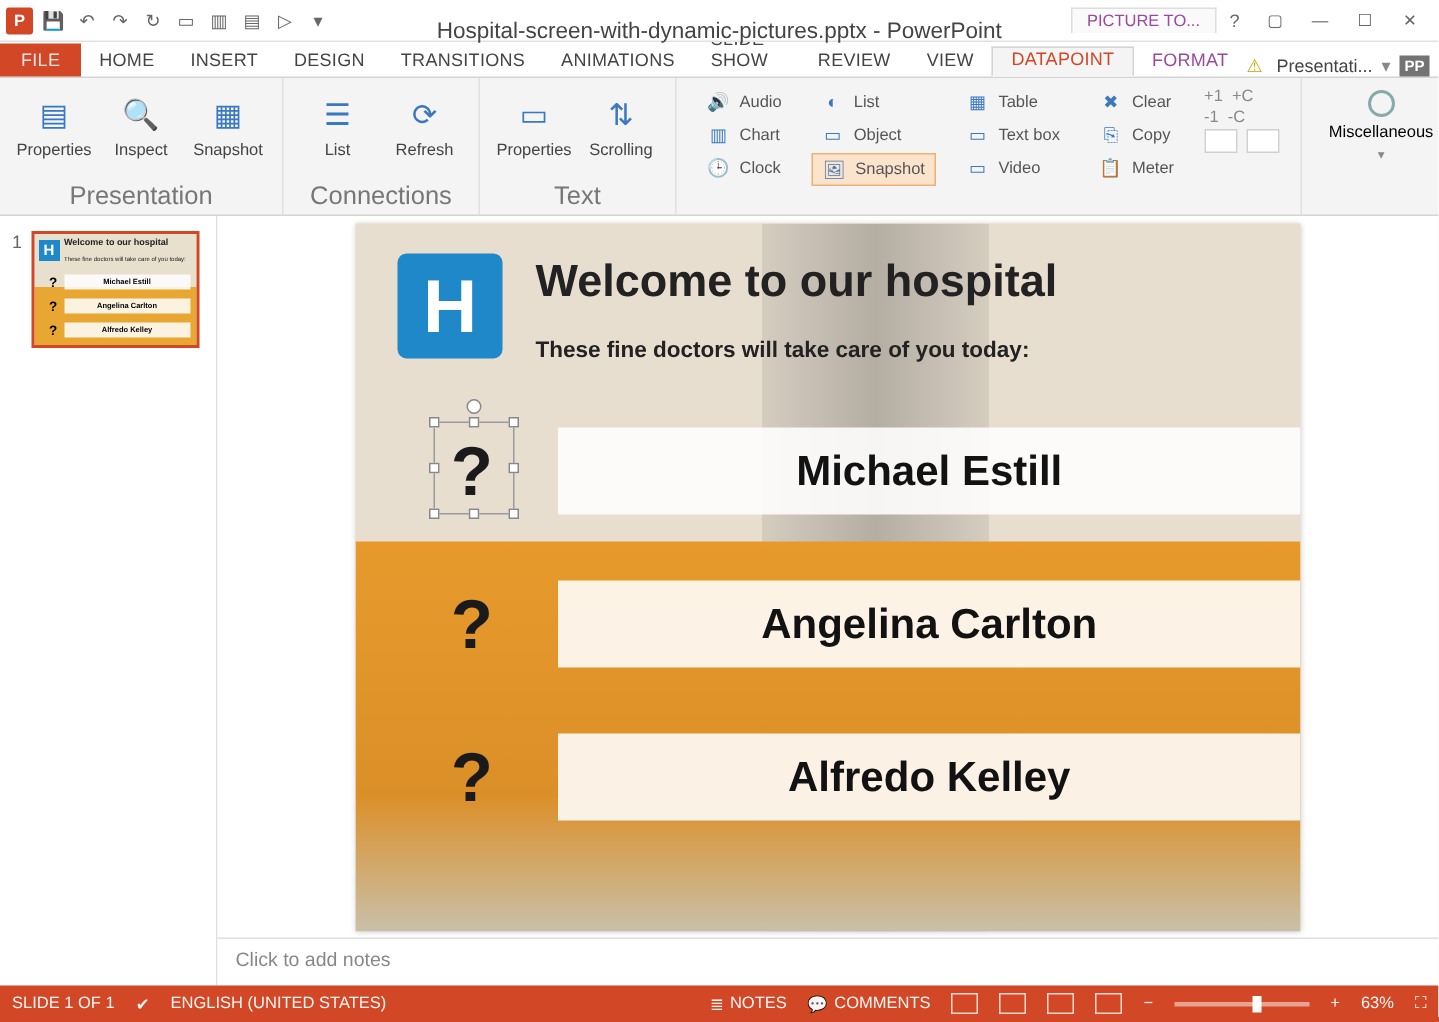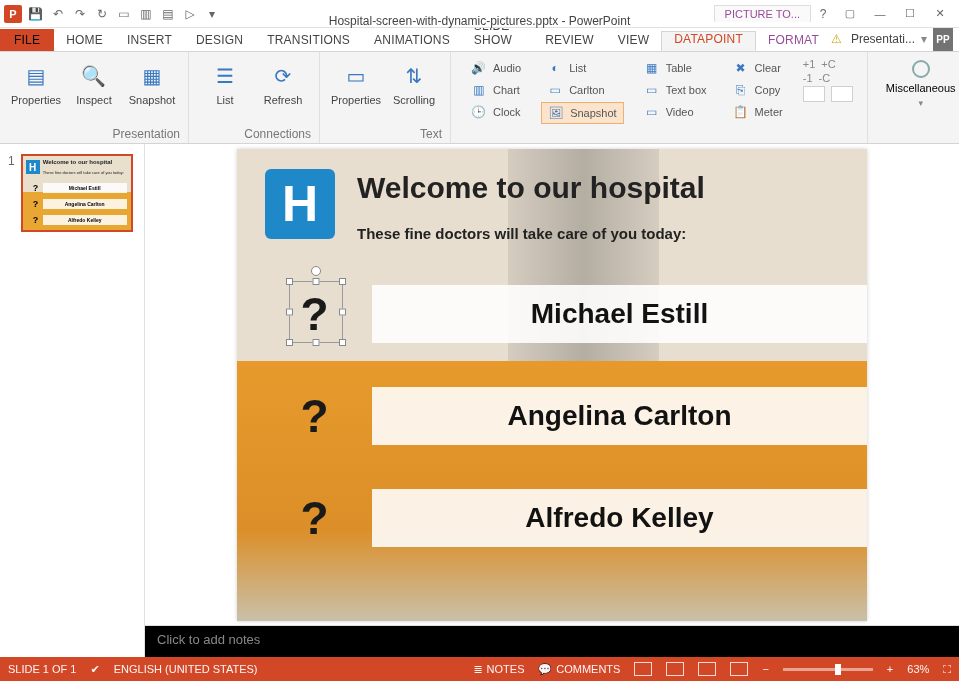--- a/index.html
+++ b/index.html
@@ -3,44 +3,44 @@
 <meta charset="utf-8">
 <style>
 * { box-sizing: border-box; margin: 0; padding: 0; font-family: "Segoe UI", Tahoma, sans-serif; }
 body { background: #fff; width: 959px; height: 681px; overflow: hidden; display:flex; flex-direction:column; }
 
 
 .titlebar { height: 28px; background: #fff; display:flex; align-items:center; font-size:11px; color:#444; border-bottom:1px solid #e1e1e1; position:relative;}
 .qa-left { display:flex; align-items:center; gap:2px; padding-left:4px;}
 .qa-left .qicon { width:20px; height:20px; display:flex; align-items:center; justify-content:center; font-size:12px; color:#666;}
 .ppt-logo { width:18px; height:18px; background:#d24726; color:#fff; font-weight:bold; font-size:11px; display:flex; align-items:center; justify-content:center; border-radius:2px; margin-right:2px;}
-.title-center { position:absolute; left:50%; transform:translateX(-50%); font-size:12px; color:#444;margin-top:14px;}
+.title-center { position:absolute; left:50%; transform:translateX(-50%); font-size:15px; color:#444;margin-top:14px;}
 .title-right { margin-left:auto; display:flex; align-items:center; gap:0; padding-right:4px;}
 .title-right .tool-tab { padding:2px 10px; font-size:11px; color:#9a4a9a; border:1px solid #dedede; border-bottom:none; background:#fafafa;}
 .help-q { width:24px; text-align:center; color:#666; font-size:12px;}
 .winbtn { width:30px; height:22px; display:flex; align-items:center; justify-content:center; color:#666; font-size:11px;}
 
 
 .tabs { height:24px; display:flex; align-items:flex-end; font-size:12px; color:#444; border-bottom:1px solid #d4d4d4; background:#fff;}
 .tab { padding:0 12px 4px; text-transform:uppercase; letter-spacing:0.2px; cursor:default;}
-.tab.file { background:#d24726; color:#000000; padding:4px 14px;}
+.tab.file { background:#d24726; color:#e5e5e5; padding:4px 14px;}
 .tab.active { color:#d24726; border:1px solid #d4d4d4; border-bottom:1px solid #f4f4f4; background:#f4f4f4;}
 .tab.format { color:#9a4a9a;}
 .tabs .spacer { flex:1;}
 .tabs .right { display:flex; align-items:center; gap:6px; padding-right:6px;}
 .warn-ico { width:14px; height:14px; font-size:12px; color:#caa200;}
-.pp-badge { width:20px; height:24px; background:#737373; color:#fff; font-size:10px; font-weight:bold; display:flex; align-items:center; justify-content:center;}
+.pp-badge { width:20px; height:14px; background:#737373; color:#fff; font-size:10px; font-weight:bold; display:flex; align-items:center; justify-content:center;}
 
 
 .ribbon { height:92px; background:#f4f4f4; border-bottom:1px solid #d4d4d4; display:flex; font-size:11px; }
 .group { border-right:1px solid #e0e0e0; padding:4px 8px 2px; display:flex; flex-direction:column;}
 .group-btns { display:flex; gap:2px; flex:1;}
 .bigbtn { width:56px; display:flex; flex-direction:column; align-items:center; justify-content:flex-start; padding-top:4px; gap:2px; text-align:center; color:#444;}
 .bigbtn .ico { width:32px; height:32px; display:flex; align-items:center; justify-content:center; font-size:20px; color:#3a78c0;}
-.group-label { text-align:right; color:#777; font-size:12px; padding-top:2px;}
+.group-label { text-align:center; color:#777; font-size:17px; padding-top:2px;}
 .shapes-col { display:flex; flex-direction:column; gap:2px; padding-top:2px;}
 .smallbtn { display:flex; align-items:center; gap:6px; padding:2px 6px; color:#555;}
 .smallbtn.sel { background:#fce4cc; border:1px solid #f0b070;}
 .smallbtn .sico { width:16px; height:16px; display:flex; align-items:center; justify-content:center; font-size:12px; color:#3a78c0;}
 .shapes-group { display:flex; gap:14px; flex:1; padding:0 6px;}
 .plusgrid { display:flex; flex-direction:column; gap:2px; padding-top:2px; font-size:11px; color:#888;}
 .plusrow { display:flex; gap:6px;}
 .plusbox { width:22px; height:16px; border:1px solid #d0d0d0; background:#fff; display:flex; align-items:center; justify-content:center; font-size:10px;}
 .misc-btn { padding-top:4px; display:flex; flex-direction:column; align-items:center; gap:4px; width:90px;}
 .misc-circle { width:18px; height:18px; border:2px solid #8aa; border-radius:50%;}
@@ -74,21 +74,21 @@
 .sel-handles { position:absolute; border:1px solid #9a9a9a;}
 .sel-handles .h { position:absolute; width:7px; height:7px; background:#fff; border:1px solid #888;}
 .sel-handles .rot { position:absolute; width:10px; height:10px; border:1px solid #888; border-radius:50%; background:#fff; left:50%; top:-16px; transform:translateX(-50%);}
 .sel-handles .h.tl{top:-4px;left:-4px;} .sel-handles .h.tr{top:-4px;right:-4px;}
 .sel-handles .h.bl{bottom:-4px;left:-4px;} .sel-handles .h.br{bottom:-4px;right:-4px;}
 .sel-handles .h.tm{top:-4px;left:50%;transform:translateX(-50%);}
 .sel-handles .h.bm{bottom:-4px;left:50%;transform:translateX(-50%);}
 .sel-handles .h.ml{top:50%;left:-4px;transform:translateY(-50%);}
 .sel-handles .h.mr{top:50%;right:-4px;transform:translateY(-50%);}
 
-.notes { height:32px; border-top:1px solid #e0e0e0; background:#000000; color:#888; font-size:13px; padding:6px 12px;}
+.notes { height:32px; border-top:1px solid #e0e0e0; background:#ffffff; color:#888; font-size:13px; padding:6px 12px;}
 
 
 .status { height:24px; background:#d24726; color:#fff; display:flex; align-items:center; font-size:11px; padding:0 8px; gap:14px;}
 .status .sp { flex:1;}
 .status .sbtn { display:flex; align-items:center; gap:4px; opacity:0.95;}
 .zoom-track { width:90px; height:3px; background:rgba(255,255,255,0.5); position:relative;}
 .zoom-thumb { position:absolute; top:-4px; left:58%; width:6px; height:11px; background:#fff;}
 .viewbtn { width:18px; height:14px; border:1px solid rgba(255,255,255,0.8);}
 </style>
 </head>
@@ -199,21 +199,21 @@
             <span>Clock</span>
           </div>
       </div>
       <div class="shapes-col">
         <div class="smallbtn">
             <span class="sico">◐</span>
             <span>List</span>
           </div>
         <div class="smallbtn">
             <span class="sico">▭</span>
-            <span>Carlton</span>
+            <span>Object</span>
           </div>
         <div class="smallbtn sel">
             <span class="sico">🖼</span>
             <span>Snapshot</span>
           </div>
       </div>
       <div class="shapes-col">
         <div class="smallbtn">
             <span class="sico">▦</span>
             <span>Table</span>

